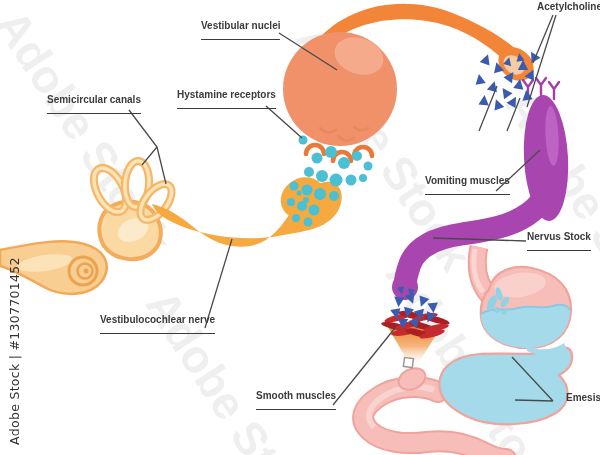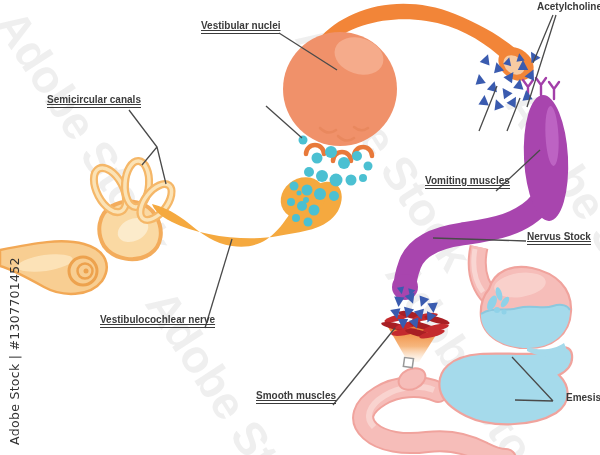--- a/index.html
+++ b/index.html
@@ -1,20 +1,20 @@
 <!DOCTYPE html>
 <html><head>
 <meta charset="utf-8">
 <style>
   html,body{margin:0;padding:0;background:#fff;}
   #canvas{position:relative;width:600px;height:455px;background:#fff;overflow:hidden;
           font-family:"Liberation Sans",sans-serif;}
   .lbl{position:absolute;font:700 10px "Liberation Sans",sans-serif;color:#3b3b3b;
        white-space:nowrap;letter-spacing:0;z-index:6;}
-  .lbl.u{border-bottom:1.6px solid #3b3b3b;padding-bottom:2px;text-decoration:underline;}
+  .lbl.u{border-bottom:1.6px solid #3b3b3b;padding-bottom:8px;}
   svg{position:absolute;left:0;top:0;z-index:3;}
   .ghost{position:absolute;font:700 46px "Liberation Sans",sans-serif;color:rgba(140,140,140,.14);
          text-shadow:1px 1px 1px rgba(255,255,255,.6);transform-origin:left top;
          transform:rotate(57deg);white-space:nowrap;z-index:1;pointer-events:none;}
   .side-wm{position:absolute;left:-86px;top:342px;width:204px;height:18px;
            font:400 12.5px "DejaVu Sans","Liberation Sans",sans-serif;color:#333;
            letter-spacing:.3px;transform:rotate(-90deg);z-index:7;text-align:center;}
 </style>
 </head>
 <body>
@@ -189,20 +189,21 @@
       <path d="M526,241 L433,238"></path>
       <path d="M205,328 L232,239"></path>
       <path d="M333,405 L395,328"></path>
       <path d="M553,401 L512,357 M553,401 L515,400"></path>
     </g>
   </svg>
 
   <div class="lbl u" style="left:201px;top:20px;">Vestibular nuclei</div>
   <div class="lbl" style="left:537px;top:1px;">Acetylcholine</div>
   <div class="lbl u" style="left:47px;top:94px;text-align:center;">Semicircular canals</div>
+  <div class="lbl u" style="left:177px;top:89px;">Hystamine receptors</div>
   <div class="lbl u" style="left:425px;top:175px;">Vomiting muscles</div>
   <div class="lbl u" style="left:527px;top:231px;">Nervus Stock</div>
   <div class="lbl u" style="left:100px;top:314px;">Vestibulocochlear nerve</div>
   <div class="lbl u" style="left:256px;top:390px;">Smooth muscles</div>
   <div class="lbl" style="left:554px;top:392px;padding-left:12px;">Emesis</div>
 
   <div class="side-wm">Adobe Stock | #1307701452</div>
 </div>
 
 </body></html>

